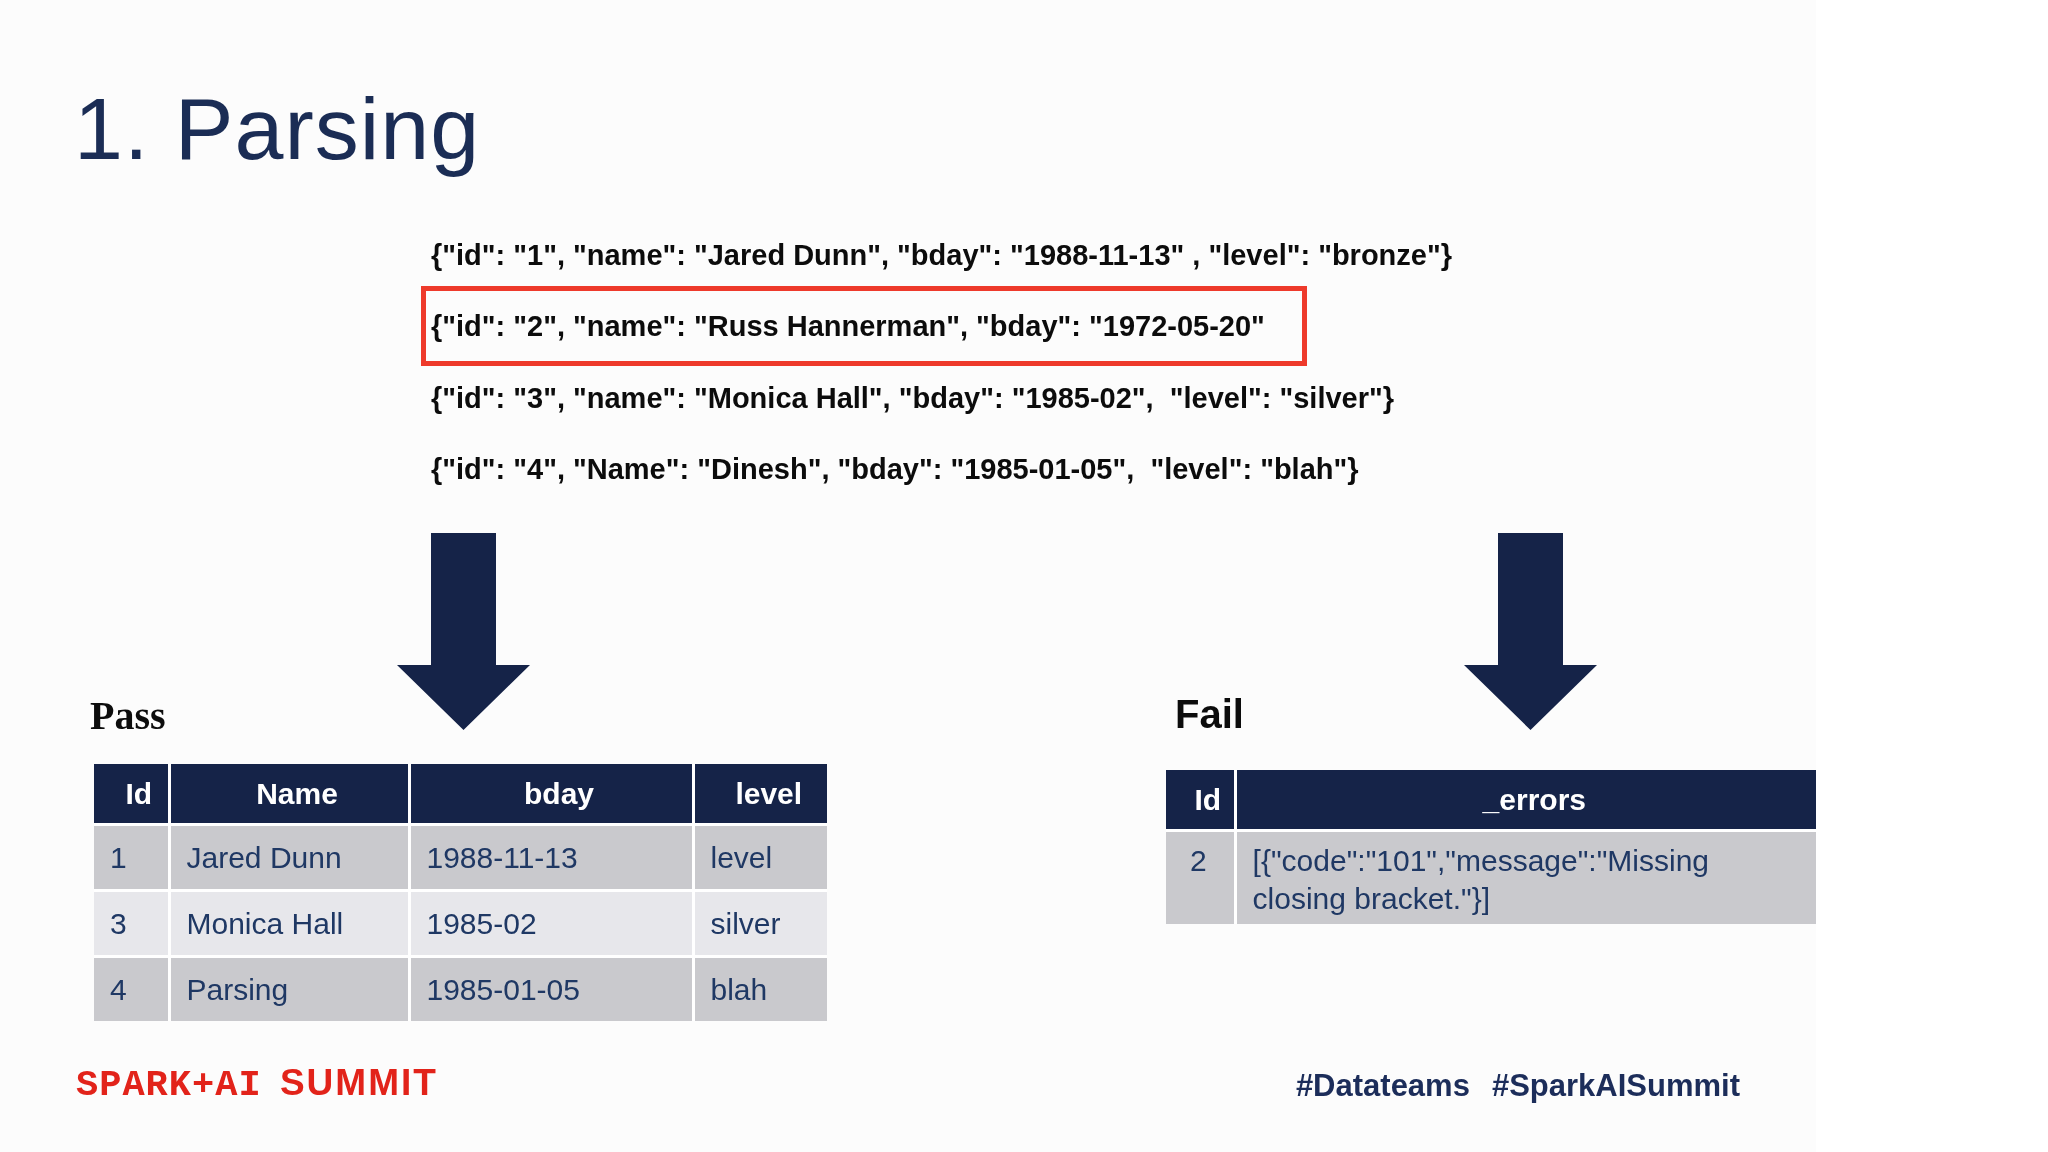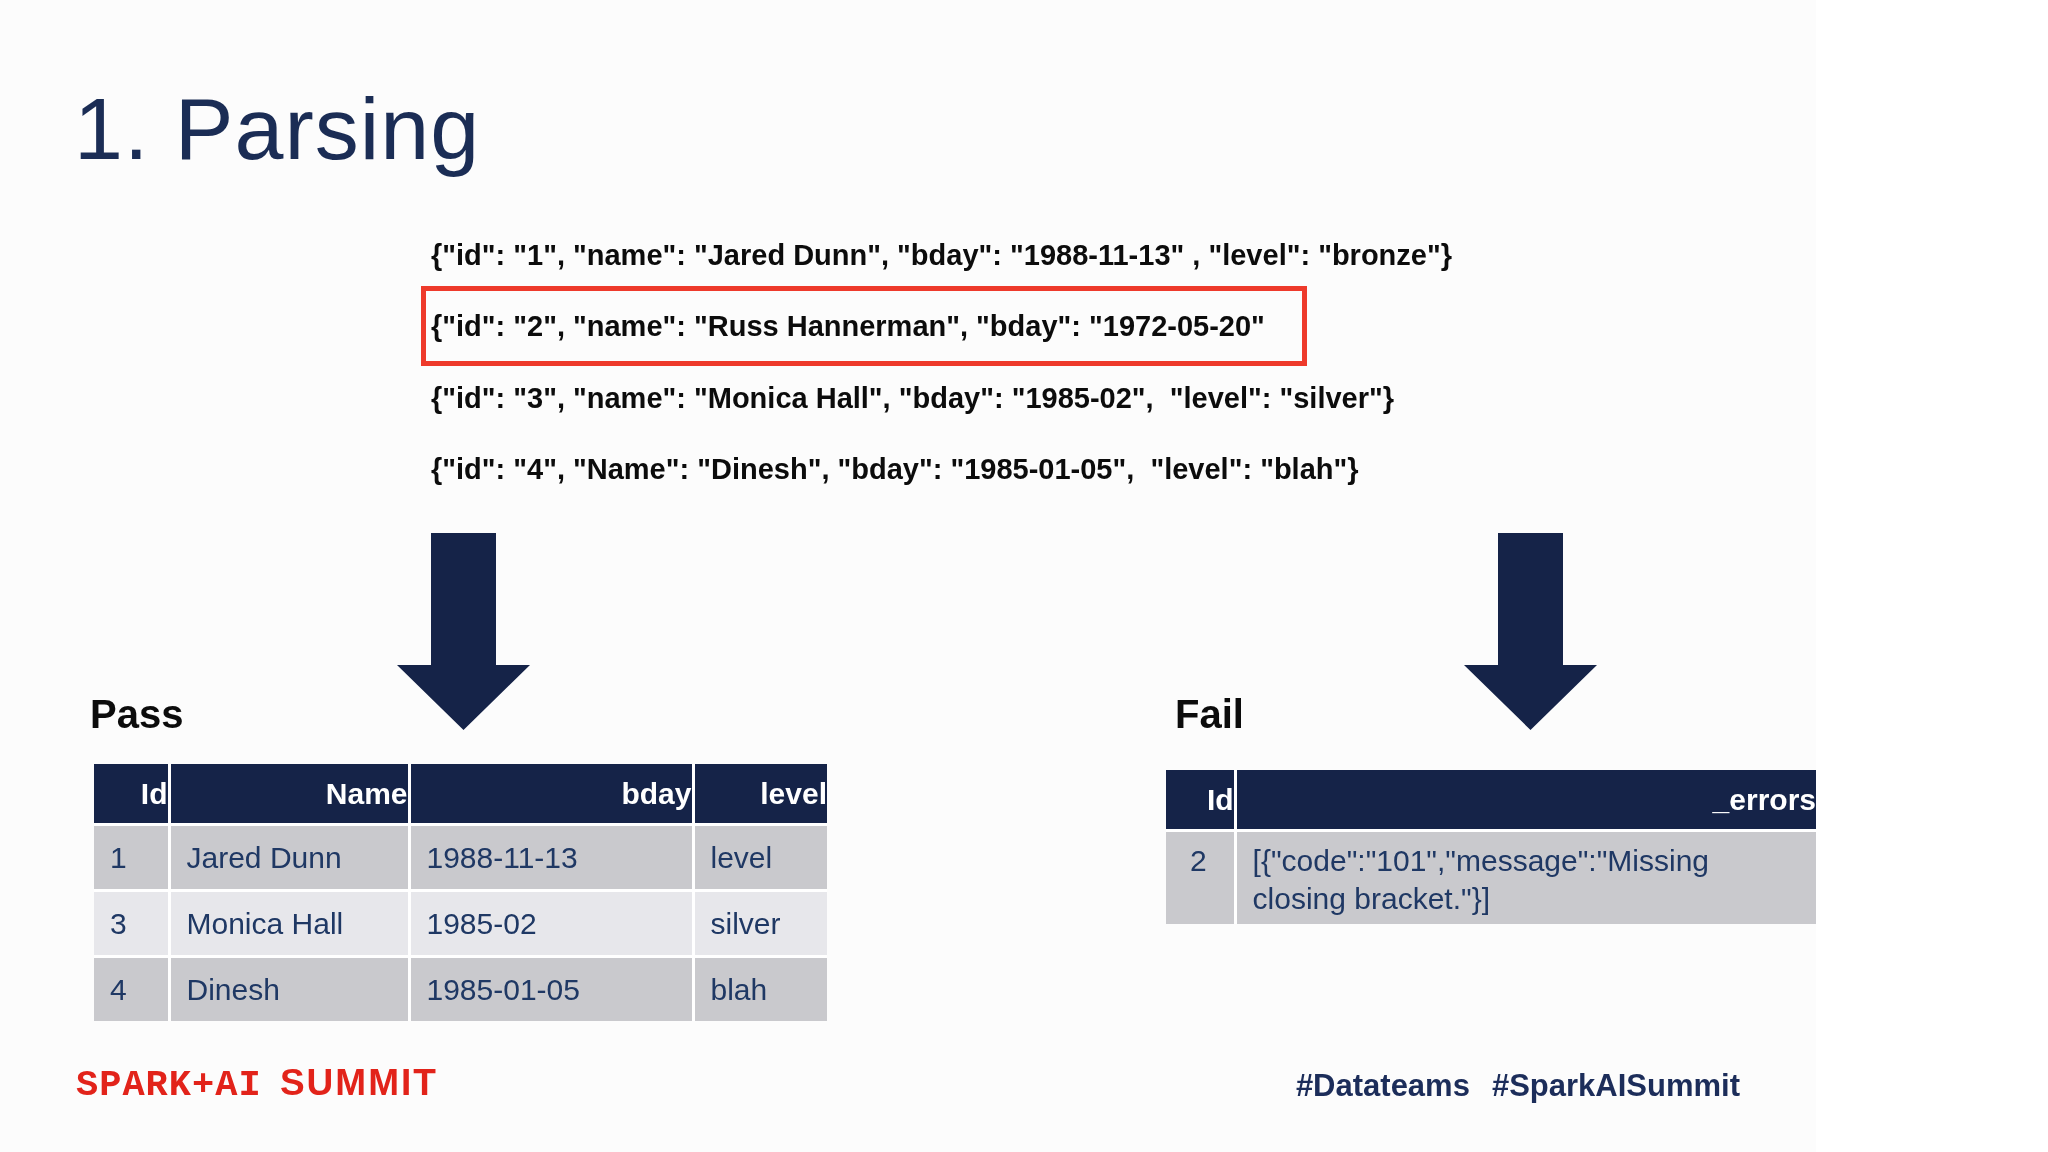--- a/index.html
+++ b/index.html
@@ -69,38 +69,38 @@
   .arrow-left  { left: 397px;  top: 533px; }
   .arrow-right { left: 1464px; top: 533px; }
 
   
   .section-label {
     position: absolute;
     font-size: 40px;
     font-weight: 700;
     color: #0c0c0c;
   }
-  .pass-label { left: 90px;   top: 692px; }
+  .pass-label { left: 90px;   top: 692px; font-family: Liberation Serif, serif; }
   .fail-label { left: 1175px; top: 692px; text-align: right; }
 
   
   .data-table {
     position: absolute;
     border-collapse: collapse;
     table-layout: fixed;
     font-size: 30px;
   }
   .pass-table { left: 94px;   top: 764px; }
   .fail-table { left: 1166px; top: 770px; }
 
   .data-table th {
     background: #152348;
     color: #ffffff;
     font-weight: 700;
-    text-align: right;
+    text-align: center;
     padding: 0 0 0 16px;
     height: 59px;
   }
   .data-table td {
     color: #1f3864;
     text-align: left;
     padding: 0 10px 0 16px;
     height: 63px;
   }
   .data-table th, .data-table td { border: 3px solid #ffffff; }
@@ -194,21 +194,21 @@
         <td>level</td>
       </tr>
       <tr class="row-light">
         <td>3</td>
         <td>Monica Hall</td>
         <td class="cell-dark-text">1985-02</td>
         <td>silver</td>
       </tr>
       <tr class="row-dark">
         <td>4</td>
-        <td>Dinesh</td>
+        <td>Parsing</td>
         <td class="cell-dark-text">1985-01-05</td>
         <td>blah</td>
       </tr>
     </tbody>
   </table>
 
   <div class="section-label fail-label">Fail</div>
 
   <table class="data-table fail-table">
     <colgroup>

